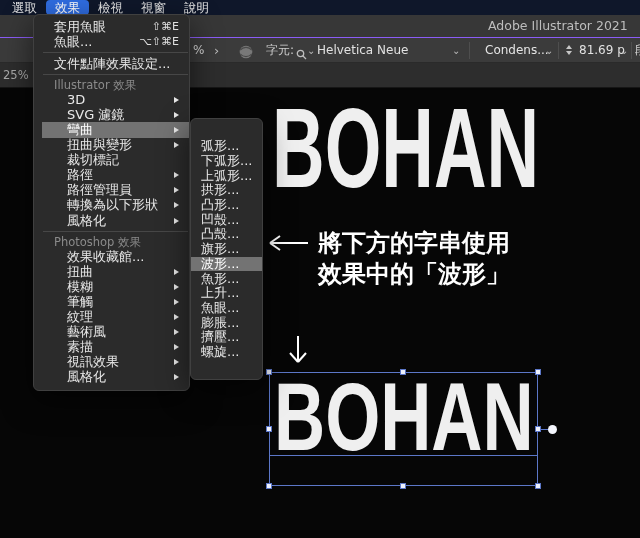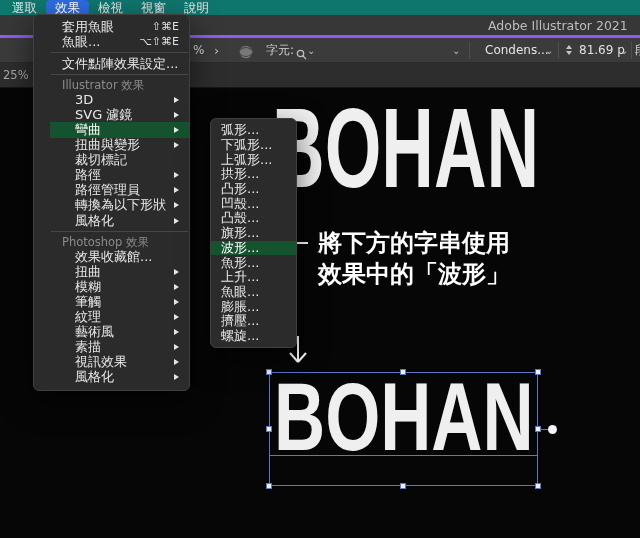--- a/index.html
+++ b/index.html
@@ -3,25 +3,25 @@
 <meta charset="utf-8">
 <style>
   html,body{margin:0;padding:0;background:#000;}
   #app{
     position:relative;width:640px;height:538px;overflow:hidden;
     background:#060606;
     font-family:"DejaVu Sans","Liberation Sans",sans-serif;
     -webkit-font-smoothing:antialiased;
   }
   
-  .menubar{position:absolute;left:0;top:0;width:640px;height:15px;background:#0f766e;
+  .menubar{position:absolute;left:0;top:0;width:640px;height:15px;background:#0f172a;
     display:flex;align-items:center;padding-left:3px;box-sizing:border-box;}
   .mbitem{height:15px;line-height:15px;padding:0 9px;font-size:12.5px;color:#e6e6e6;border-radius:4px;white-space:nowrap;}
   .mbitem.active{background:#2f6ce0;color:#fff;}
-  .titlebar{position:absolute;left:0;top:15px;width:640px;height:23px;background:#373737;border-bottom:3px solid #8b5cf6;box-sizing:border-box;padding-left:8px;}
+  .titlebar{position:absolute;left:0;top:15px;width:640px;height:23px;background:#373737;border-bottom:1px solid #8b5cf6;box-sizing:border-box;padding-left:8px;}
   .wintitle{position:absolute;left:488px;top:3px;font-size:12.5px;color:#bdbdbd;white-space:nowrap;}
   .controlbar{position:absolute;left:0;top:38px;width:640px;height:25px;background:#3b3b3b;border-bottom:1px solid #2a2a2a;box-sizing:border-box;color:#d6d6d6;}
   .cb{position:absolute;top:0;height:25px;line-height:25px;font-size:12px;white-space:nowrap;}
   .chev{color:#b9b9b9;font-size:10px;}
   .vdiv{position:absolute;top:4px;width:1px;height:17px;background:#4e4e4e;}
   .tabbar{position:absolute;left:0;top:63px;width:640px;height:25px;background:#2d2d2d;border-bottom:1px solid #161616;box-sizing:border-box;}
   .tabtext{position:absolute;left:3px;top:5px;font-size:11.5px;color:#a9a9a9;white-space:nowrap;}
   .stepper{display:inline-block;vertical-align:middle;margin-right:4px;}
   .stepper i{display:block;width:0;height:0;border-left:3.5px solid transparent;border-right:3.5px solid transparent;}
   .stepper .up{border-bottom:4px solid #c7c7c7;margin-bottom:2px;}
@@ -35,28 +35,28 @@
   .sel-text{left:274px;top:368px;font-size:97px;transform:scaleX(.73);}
   .annot{position:absolute;left:318px;top:228px;font-size:24px;line-height:31px;font-weight:700;color:#fff;white-space:nowrap;}
   
   .selbox{position:absolute;left:269px;top:372px;width:269px;height:114px;border:1px solid #5c77c8;box-sizing:border-box;}
   .selline{position:absolute;left:269px;top:455px;width:269px;height:1px;background:#5c77c8;}
   .handle{position:absolute;width:6px;height:6px;background:#eef1fb;border:1px solid #5c77c8;box-sizing:border-box;}
   .ext-line{position:absolute;left:540px;top:429px;width:8px;height:1px;background:#5c77c8;}
   .ext-dot{position:absolute;left:548px;top:425px;width:9px;height:9px;border-radius:50%;background:#f4f6fd;}
   
   .menu{position:absolute;background:#2b2b2b;border:1px solid #404040;border-radius:6px;
-    box-shadow:0 10px 30px rgba(0,0,0,.55);box-sizing:border-box;padding:4px 0 5px 16px;}
+    box-shadow:0 10px 30px rgba(0,0,0,.55);box-sizing:border-box;padding:4px 0 5px 8px;}
   #effects-menu{left:33px;top:14px;width:157px;}
-  #warp-submenu{left:190px;top:118px;width:87px;padding:4px 0;margin-left:20px;}
+  #warp-submenu{left:190px;top:118px;width:73px;padding:20px 0;}
   .mrow{display:flex;align-items:center;height:15.1px;padding:0 10px 0 12px;font-size:13px;color:#e9e9e9;box-sizing:border-box;white-space:nowrap;}
   .mrow.indent{padding-left:25px;}
   .mrow.header{height:14px;font-size:11.5px;color:#8b8b8b;padding-left:12px;}
   .mrow.sep{height:1px;padding:0;margin:3px 1px;background:#474747;}
-  .mrow.selected{background:#14532d;color:#fff;}
+  .mrow.selected{background:#737373;color:#fff;}
   .mlabel{flex:0 0 auto;}
   .mshort{margin-left:auto;font-size:11px;color:#e0e0e0;}
   .marrow{display:none;margin-left:auto;width:0;height:0;border-left:5px solid #e6e6e6;border-top:3.5px solid transparent;border-bottom:3.5px solid transparent;}
   .mrow.submenu .marrow{display:block;}
   #warp-submenu .mrow{height:14.7px;padding:0 8px 0 10px;}
   
   .svgarrow{position:absolute;}
 </style>
 </head>
 <body>
@@ -98,20 +98,21 @@
         </svg>
     </span>
     <span class="cb" style="left:266px;color:#cfcfcf">字元:</span>
     <span class="cb" style="left:296px;top:6px;height:13px">
       <svg width="11" height="11" viewBox="0 0 11 11">
           <circle cx="4.5" cy="4.5" r="3.2" stroke="#bdbdbd" stroke-width="1.3" fill="none"></circle>
           <line x1="7" y1="7" x2="10" y2="10" stroke="#bdbdbd" stroke-width="1.3"></line>
         </svg>
     </span>
     <span class="cb chev" style="left:307px">⌄</span>
+    <span class="cb" style="left:317px;color:#e2e2e2">Helvetica Neue</span>
     <span class="cb chev" style="left:452px">⌄</span>
     <span class="vdiv" style="left:469px"></span>
     <span class="cb" style="left:485px;color:#e5e5e5">Condens...</span>
     <span class="cb chev" style="left:545px">⌄</span>
     <span class="vdiv" style="left:558px"></span>
     <span class="cb stepper" style="left:566px;top:7px;height:11px">
         <i class="up"></i>
         <i class="dn"></i>
       </span>
     <span class="cb" style="left:579px;color:#e2e2e2">81.69 p</span>

